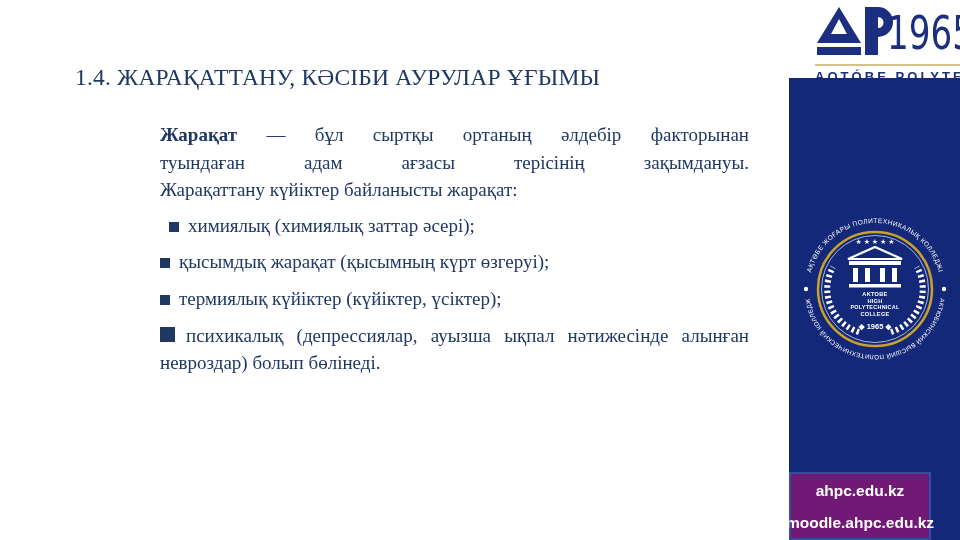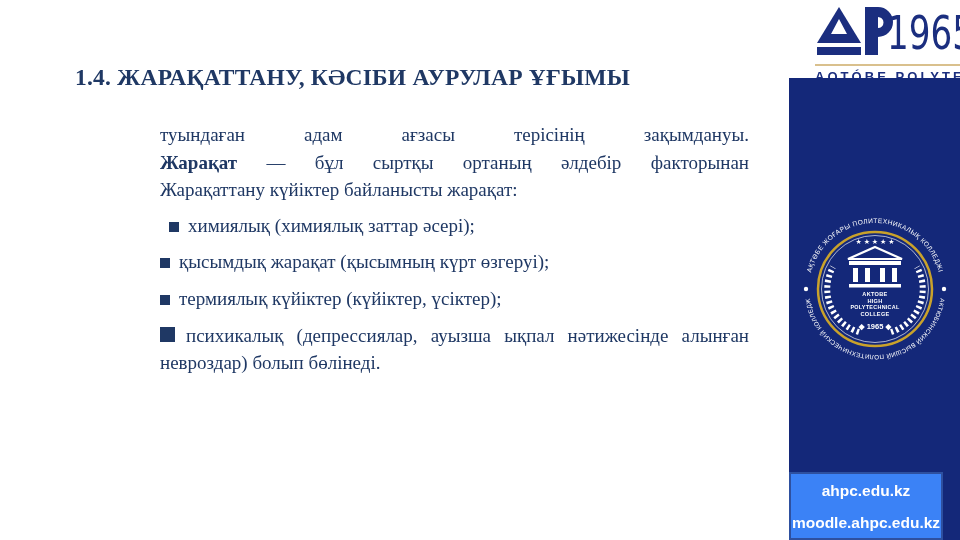--- a/index.html
+++ b/index.html
@@ -1,52 +1,52 @@
 <!DOCTYPE html>
 <html><head>
 <meta charset="utf-8">
 <style>
   html,body{margin:0;padding:0;background:#888;}
   .slide{position:relative;width:960px;height:540px;background:#ffffff;overflow:hidden;
          font-family:"Liberation Serif",serif;}
   .title{position:absolute;left:75px;top:64px;font-size:23.5px;color:#1f3864;
-         letter-spacing:.2px;white-space:nowrap;font-weight:bold;}
+         letter-spacing:.2px;white-space:nowrap;}
   .content{position:absolute;left:160px;top:121px;width:589px;font-size:19px;
            line-height:27.6px;color:#1f3864;}
   .pline{text-align:justify;text-align-last:justify;}
   .pline.lastline{text-align-last:left;}
   .lead{font-weight:700;}
   .bullets{margin-top:8px;}
   .bullet-row{margin-bottom:9px;}
   .bullet-row.indent{padding-left:9px;}
   .bullet-row.wrap{text-align:justify;margin-bottom:12px;}
   .sq{display:inline-block;width:10px;height:10px;background:#1f3864;margin-right:9px;}
   .sq.big{width:15px;height:15px;margin-right:11px;}
   .sidebar{position:absolute;left:789px;top:78px;width:171px;height:462px;background:#142879;}
   .logo{position:absolute;left:815px;top:6px;width:161px;}
   .gold-rule{height:2px;background:#d9c08d;margin-top:4px;}
   .logo-sub{font-family:"Liberation Sans",sans-serif;font-weight:700;font-size:13px;
             letter-spacing:3.05px;color:#1b2e7f;white-space:nowrap;margin-top:3px;}
   .emblem{position:absolute;left:8px;top:133px;}
-  .footer{position:absolute;left:0;bottom:0;width:154px;height:68px;box-sizing:border-box;
-          background:#3b82f6;border:2px solid #2e509f;display:flex;flex-direction:column;
+  .footer{position:absolute;left:0;bottom:0;width:142px;height:68px;box-sizing:border-box;
+          background:#701a75;border:2px solid #2e509f;display:flex;flex-direction:column;
           align-items:center;justify-content:center;gap:11px;
           font-family:"Liberation Sans",sans-serif;font-weight:700;color:#ffffff;
           font-size:15.5px;line-height:21px;}
 </style>
 </head>
 <body>
 
 <div class="slide">
 
   <div class="title">1.4. ЖАРАҚАТТАНУ, КӘСІБИ АУРУЛАР ҰҒЫМЫ</div>
 
   <div class="content">
+    <div class="pline"><span class="lead">Жарақат</span><span> — бұл сыртқы ортаның әлдебір факторынан</span></div>
     <div class="pline">туындаған адам ағзасы терісінің зақымдануы.</div>
-    <div class="pline"><span class="lead">Жарақат</span><span> — бұл сыртқы ортаның әлдебір факторынан</span></div>
     <div class="pline lastline">Жарақаттану күйіктер байланысты жарақат:</div>
 
     <div class="bullets">
       <div class="bullet-row indent"><span class="sq"></span><span>химиялық (химиялық заттар әсері);</span></div>
       <div class="bullet-row"><span class="sq"></span><span>қысымдық жарақат (қысымның күрт өзгеруі);</span></div>
       <div class="bullet-row"><span class="sq"></span><span>термиялық күйіктер (күйіктер, үсіктер);</span></div>
       <div class="bullet-row wrap"><span class="sq big"></span><span>психикалық (депрессиялар, ауызша ықпал нәтижесінде алынған невроздар) болып бөлінеді.</span></div>
     </div>
   </div>
 

